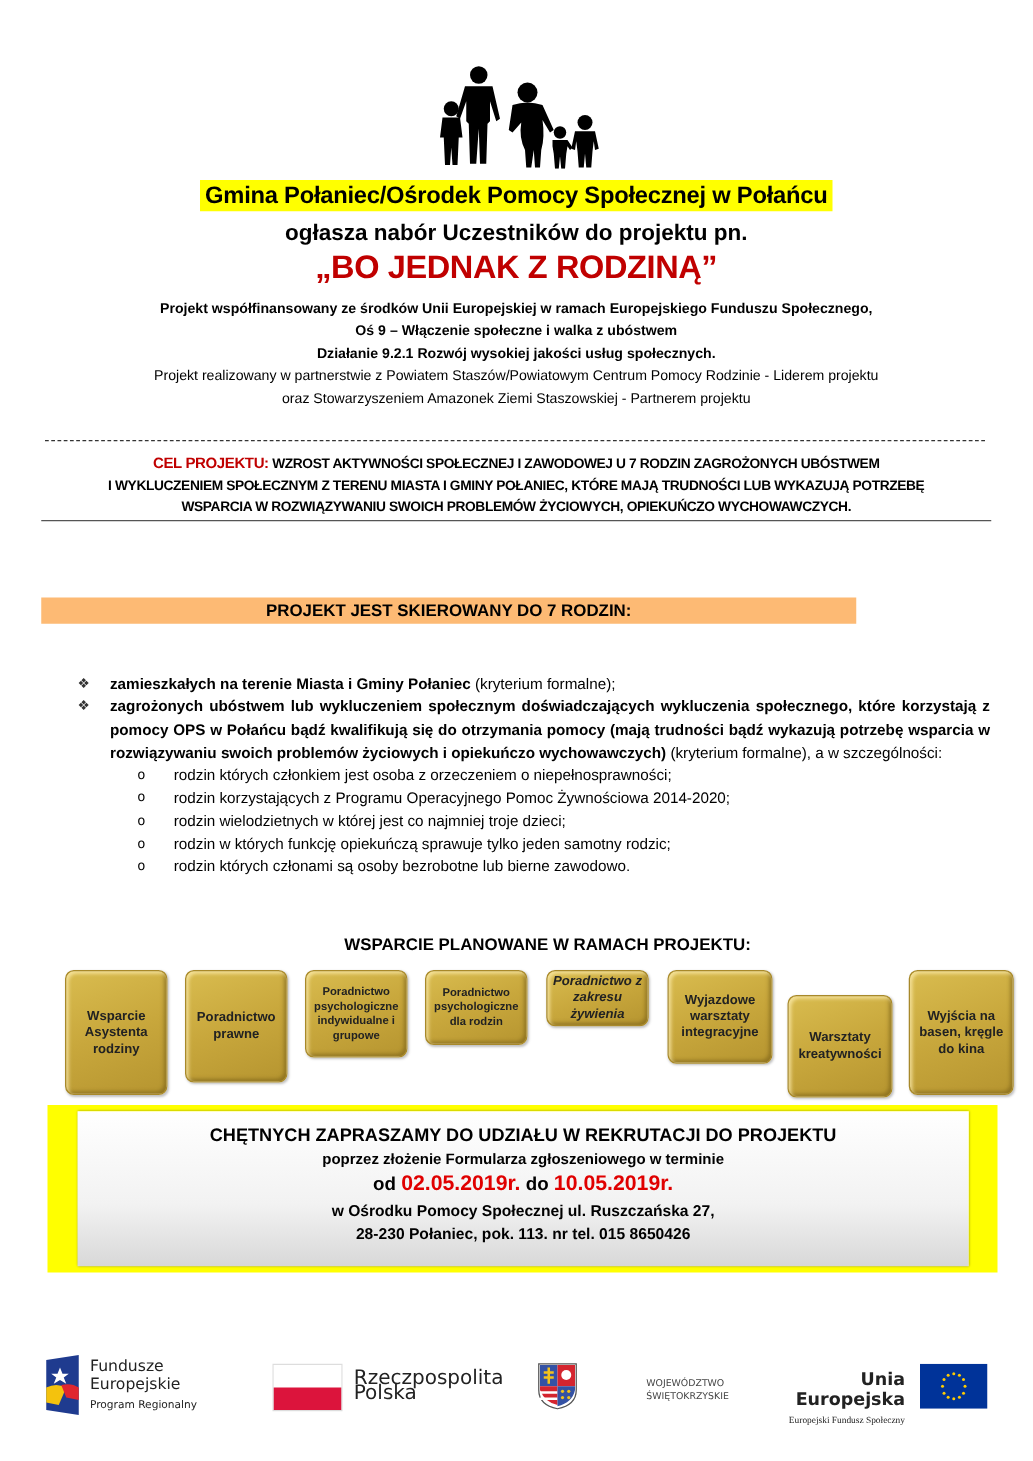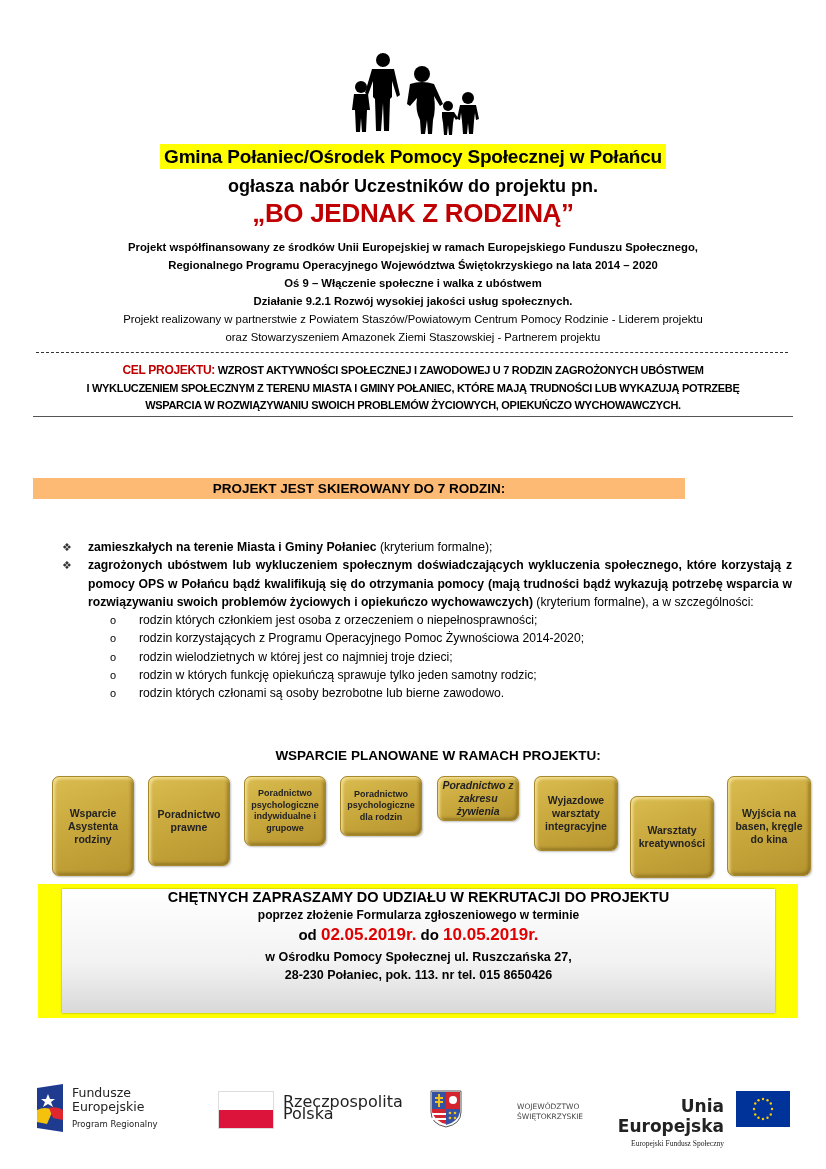--- a/index.html
+++ b/index.html
@@ -31,21 +31,21 @@
          background: linear-gradient(160deg, #d9bc4f 0%, #c8a73c 50%, #b69530 100%);
          border: 1px solid #a8892a;
          box-shadow: inset 2px 2px 3px rgba(255,240,180,0.7), inset -2px -2px 3px rgba(110,85,20,0.5), 1px 1px 2px rgba(0,0,0,0.25);
          display: flex; align-items: center; justify-content: center; text-align: center;
          font-weight: bold; color: #222; font-size: 10.5px; line-height: 13px; box-sizing: border-box; padding: 2px; }
   .box.small { font-size: 9px; line-height: 11.5px; }
   .invite-outer { left: 38px; top: 884px; width: 760px; height: 134px; background: #ffff00; }
   .invite-inner { left: 62px; top: 889px; width: 713px; height: 124px;
                   background: linear-gradient(#ffffff 0%, #f2f2f2 60%, #d8d8d8 100%);
                   box-shadow: 0 0 2px rgba(0,0,0,0.4); text-align: center; font-weight: bold; }
-  .inv1 { font-size: 14.5px; }
+  .inv1 { font-size: 14.5px; margin-top: 12px; }
   .inv2 { font-size: 12px; margin-top: 3px; }
   .inv3 { font-size: 15px; margin-top: 3px; }
   .inv3 .red { color: #e00000; font-size: 17px; }
   .inv4 { font-size: 12.5px; margin-top: 3px; line-height: 18px; }
   .logos { left: 0; top: 1080px; width: 826px; height: 60px; }
   .logo-text { font-family: "DejaVu Sans", sans-serif; }
 </style>
 </head>
 <body>
 
@@ -68,21 +68,20 @@
     <path d="M120 65 h16 l3 14 -3 1 -1-7 -1 8 -1 13 h-4 l-1-11 -1 11 h-4 l-1-13 -1-8 -1 7 -3-1 z"></path>
   </g>
 </svg>
 
 <div class="abs org center"><span>Gmina Połaniec/Ośrodek Pomocy Społecznej w Połańcu</span></div>
 <div class="abs announce center">ogłasza nabór Uczestników do projektu pn.</div>
 <div class="abs title center">„BO JEDNAK Z RODZINĄ”</div>
 
 <div class="abs fund center">
   <div class="b">Projekt współfinansowany ze środków Unii Europejskiej w ramach Europejskiego Funduszu Społecznego,</div>
-  <div class="b">Regionalnego Programu Operacyjnego Województwa Świętokrzyskiego na lata 2014 – 2020</div>
   <div class="b">Oś 9 – Włączenie społeczne i walka z ubóstwem</div>
   <div class="b">Działanie 9.2.1 Rozwój wysokiej jakości usług społecznych.</div>
   <div>Projekt realizowany w partnerstwie z Powiatem Staszów/Powiatowym Centrum Pomocy Rodzinie - Liderem projektu</div>
   <div>oraz Stowarzyszeniem Amazonek Ziemi Staszowskiej - Partnerem projektu</div>
 </div>
 
 <div class="abs dash"></div>
 
 <div class="abs goal center">
   <div><span class="red">CEL PROJEKTU:</span><span> WZROST AKTYWNOŚCI SPOŁECZNEJ I ZAWODOWEJ U 7 RODZIN ZAGROŻONYCH UBÓSTWEM</span></div>
@@ -174,21 +173,21 @@
       <circle cx="25" cy="23" r="1.3" fill="#f2c21b"></circle>
     <circle cx="20" cy="28" r="1.3" fill="#f2c21b"></circle>
       <circle cx="25" cy="28" r="1.3" fill="#f2c21b"></circle>
   </svg>
   <div class="abs logo-text" style="left:469px; top:22px; font-size:7.5px; line-height:10px; color:#444;margin-left:48px;">
     <div>WOJEWÓDZTWO</div>
     <div>ŚWIĘTOKRZYSKIE</div>
   </div>
 
   <div class="abs logo-text" style="left:600px; top:16px; width:124px; text-align:right; color:#222;">
-    <div style="font-size:17px; font-weight:bold;">Unia Europejska</div>
+    <div style="font-size:14px; font-weight:bold;">Unia Europejska</div>
     <div style="font-size:7.5px; margin-top:3px;font-family:Liberation Serif, serif;">Europejski Fundusz Społeczny</div>
   </div>
   <svg class="abs" style="left:736px; top:11px; width:54px; height:36px;" viewBox="0 0 54 36">
     <rect width="54" height="36" fill="#003399"></rect>
     <g fill="#ffcc00">
       <circle cx="27" cy="8" r="1.2"></circle>
         <circle cx="31.5" cy="9.2" r="1.2"></circle>
         <circle cx="34.8" cy="12.5" r="1.2"></circle>
       <circle cx="36" cy="18" r="1.2"></circle>
         <circle cx="34.8" cy="23.5" r="1.2"></circle>

